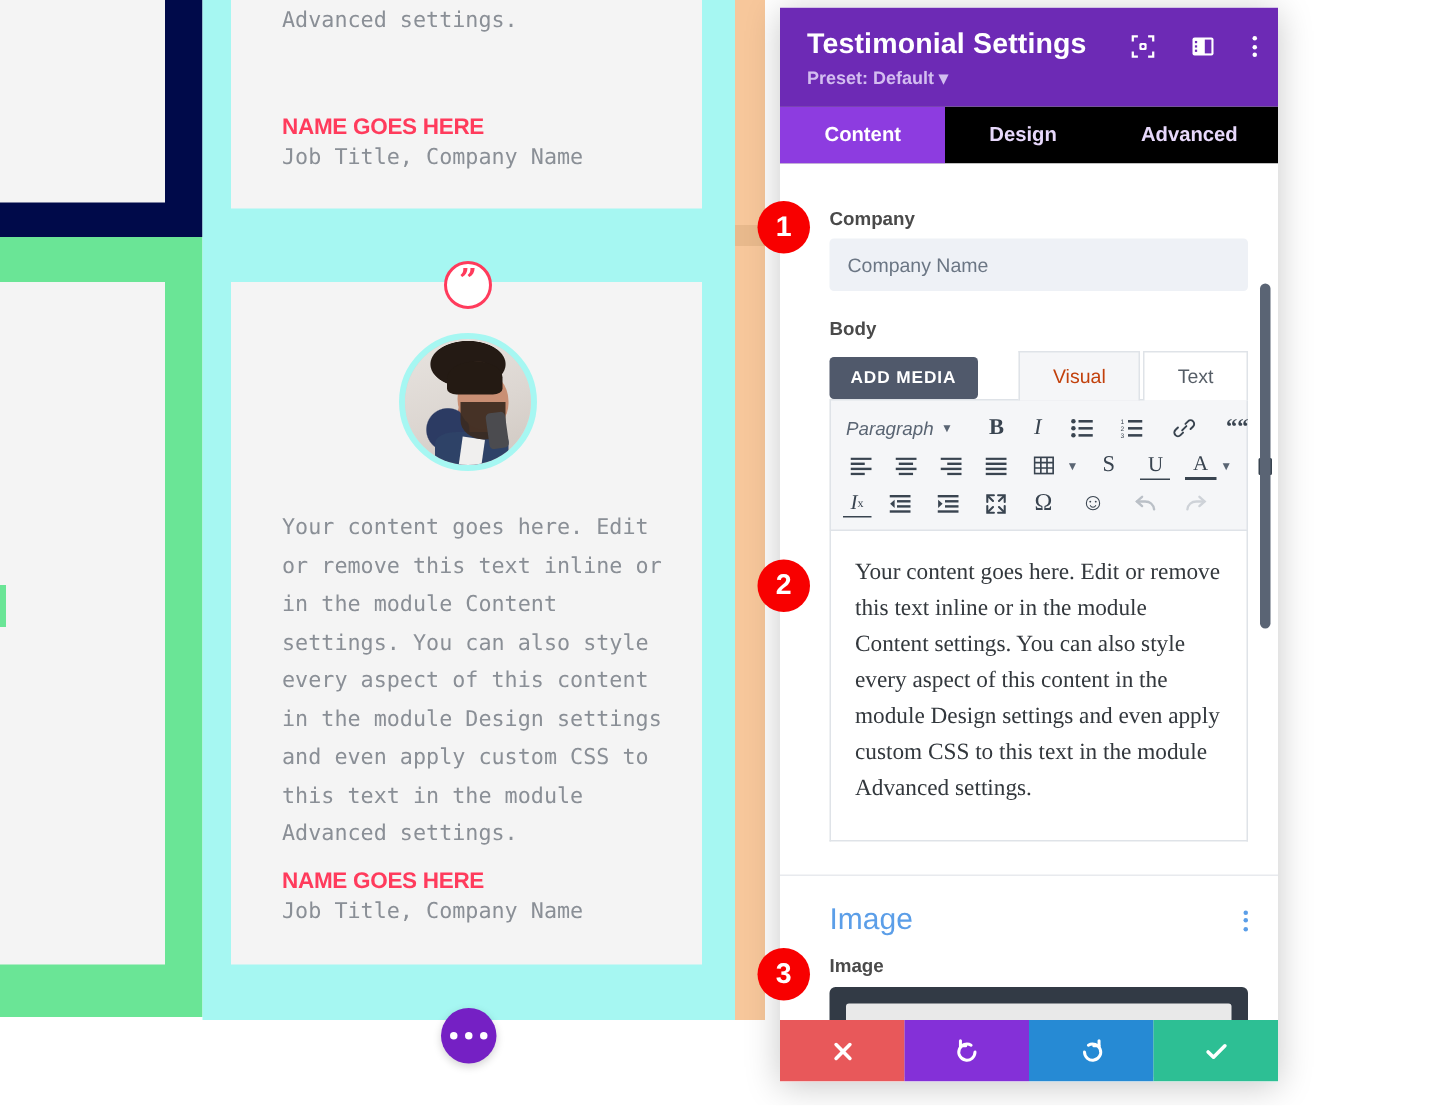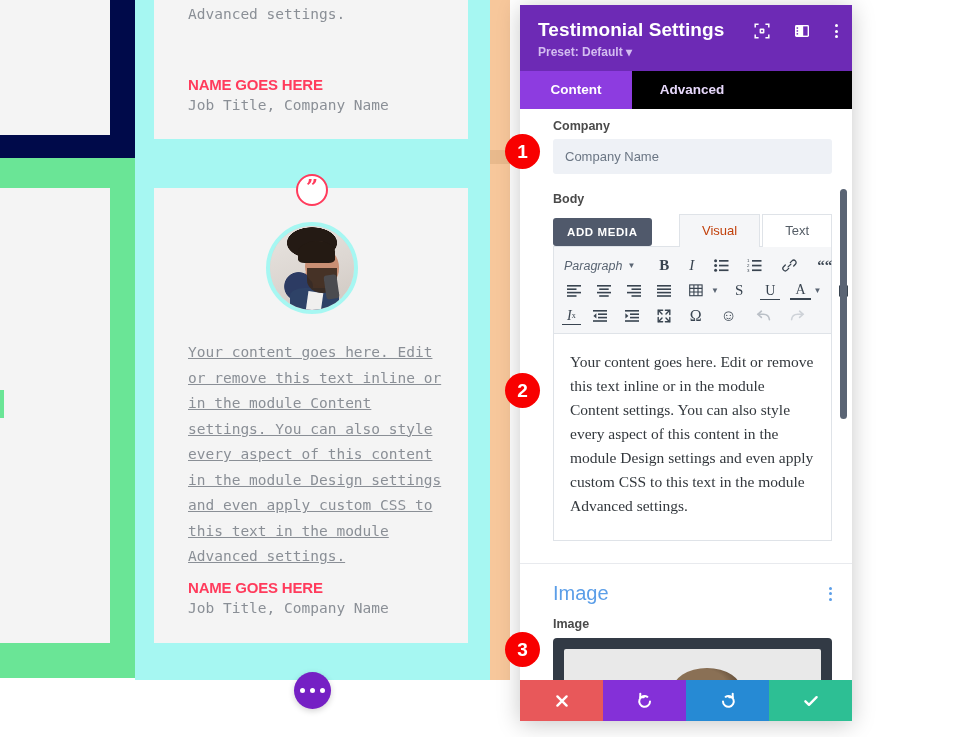--- a/index.html
+++ b/index.html
@@ -151,21 +151,21 @@
   }
   .m-tab.t0 { width:112px; }
   .m-tab.t1 { width:105px; }
   .m-tab.t2 { width:120px; }
   .m-tab.active { background:#8d3ce0; color:#ffffff; }
 
   .m-body { flex:1 1 auto; position:relative; overflow:hidden; background:#ffffff; }
   .m-scroll { position:absolute; inset:0; padding:10px 20px 0 33px; }
 
   .fld-label {
-    font-size:12.5px; color:#4a4a4a; font-weight:bold; margin-top:0; margin-bottom:6px;
+    font-size:12.5px; color:#4a4a4a; font-weight:bold; margin-top:20px; margin-bottom:6px;
     font-family:"Liberation Sans", sans-serif;
   }
   .fld-input {
     width:100%; background:#eef1f6; border:none; border-radius:3px;
     padding:10px 12px; font-size:13px; color:#5f6b7a;
     font-family:"Liberation Sans", sans-serif;
   }
   .fld-input::placeholder { color:#6b7684; }
 
   .editor-wrap { margin-top:6px; }
@@ -284,21 +284,21 @@
     </div>
     <div class="avatar">
       <div class="av-bg"></div>
       <div class="av-suit"></div>
       <div class="av-shirt"></div>
       <div class="av-face"></div>
       <div class="av-beard"></div>
       <div class="av-hair"></div>
       <div class="av-phone"></div>
     </div>
-    <div class="card-m-txt" style="left:188px; top:340px;text-decoration:underline;">Your content goes here. Edit
+    <div class="card-m-txt" style="left:188px; top:340px;">Your content goes here. Edit
 or remove this text inline or
 in the module Content
 settings. You can also style
 every aspect of this content
 in the module Design settings
 and even apply custom CSS to
 this text in the module
 Advanced settings.</div>
     <div class="card-m-txt nm-red" style="left:188px; top:575px;">NAME GOES HERE</div>
     <div class="card-m-txt nm-job" style="left:188px; top:596px;">Job Title, Company Name</div>
@@ -341,20 +341,21 @@
         <span class="kebab">
           <i></i>
           <i></i>
           <i></i>
         </span>
       </div>
     </div>
 
     <div class="m-tabs">
       <div class="m-tab t0 active">Content</div>
+      <div class="m-tab t1">Design</div>
       <div class="m-tab t2">Advanced</div>
     </div>
 
     <div class="m-body">
       <div class="m-scroll">
 
         <div class="fld-label">Company</div>
         <input class="fld-input" type="text" placeholder="Company Name" style="">
 
         <div class="fld-label" style="margin-top:18px;">Body</div>

